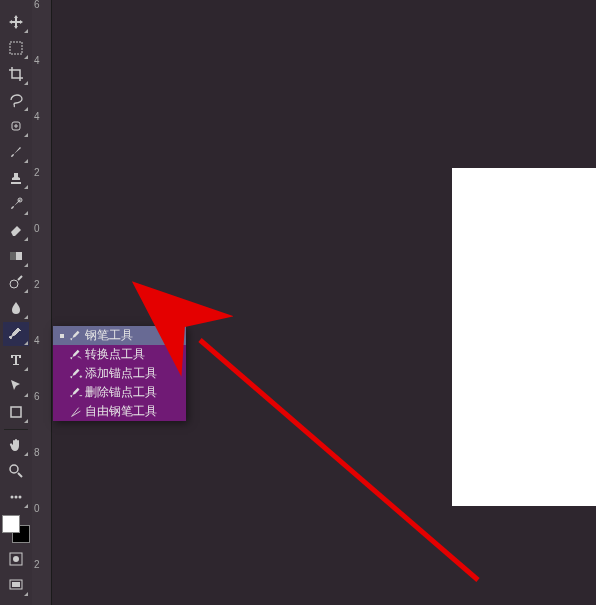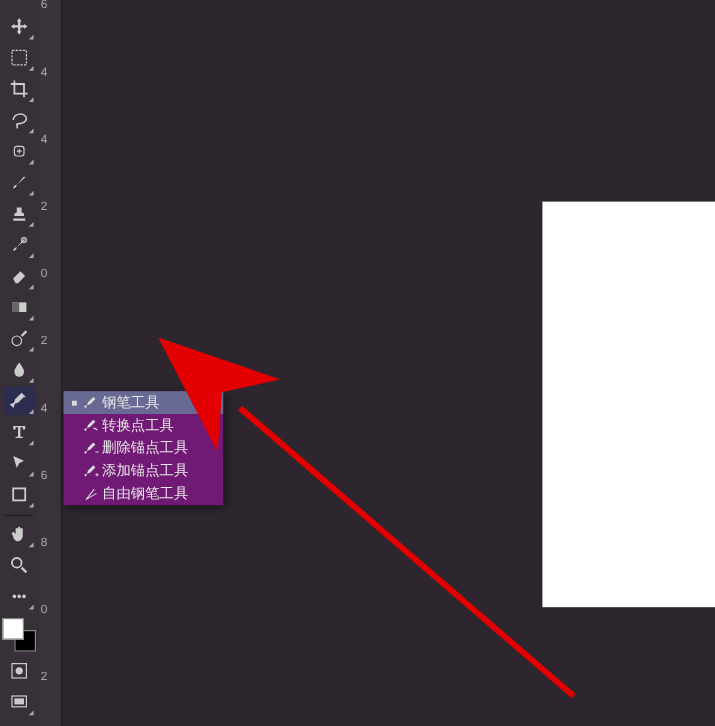--- a/index.html
+++ b/index.html
@@ -348,35 +348,35 @@
         </svg>
       </span>
     <span class="fly-label">转换点工具</span>
     <span class="fly-key">P</span>
   </div>
   <div class="fly-item">
     <span class="fly-dot"></span>
     <span class="fly-icon">
         <svg width="14" height="14" viewBox="0 0 16 16">
           <path d="M3 13l2-6 5-5 2 2-5 5-6 2 2 2z" fill="#ddd"></path>
-          <path d="M12 11h3" stroke="#ddd"></path>
-        </svg>
-      </span>
-    <span class="fly-label">删除锚点工具</span>
+          <path d="M12 11h3M13.5 9.5v3" stroke="#ddd"></path>
+        </svg>
+      </span>
+    <span class="fly-label">添加锚点工具</span>
     <span class="fly-key"></span>
   </div>
   <div class="fly-item">
     <span class="fly-dot"></span>
     <span class="fly-icon">
         <svg width="14" height="14" viewBox="0 0 16 16">
           <path d="M3 13l2-6 5-5 2 2-5 5-6 2 2 2z" fill="#ddd"></path>
-          <path d="M12 11h3M13.5 9.5v3" stroke="#ddd"></path>
-        </svg>
-      </span>
-    <span class="fly-label">添加锚点工具</span>
+          <path d="M12 11h3" stroke="#ddd"></path>
+        </svg>
+      </span>
+    <span class="fly-label">删除锚点工具</span>
     <span class="fly-key"></span>
   </div>
   <div class="fly-item">
     <span class="fly-dot"></span>
     <span class="fly-icon">
         <svg width="14" height="14" viewBox="0 0 16 16">
           <path d="M3 13l8-10M3 13l10-6" stroke="#ddd" fill="none"></path>
         </svg>
       </span>
     <span class="fly-label">自由钢笔工具</span>

